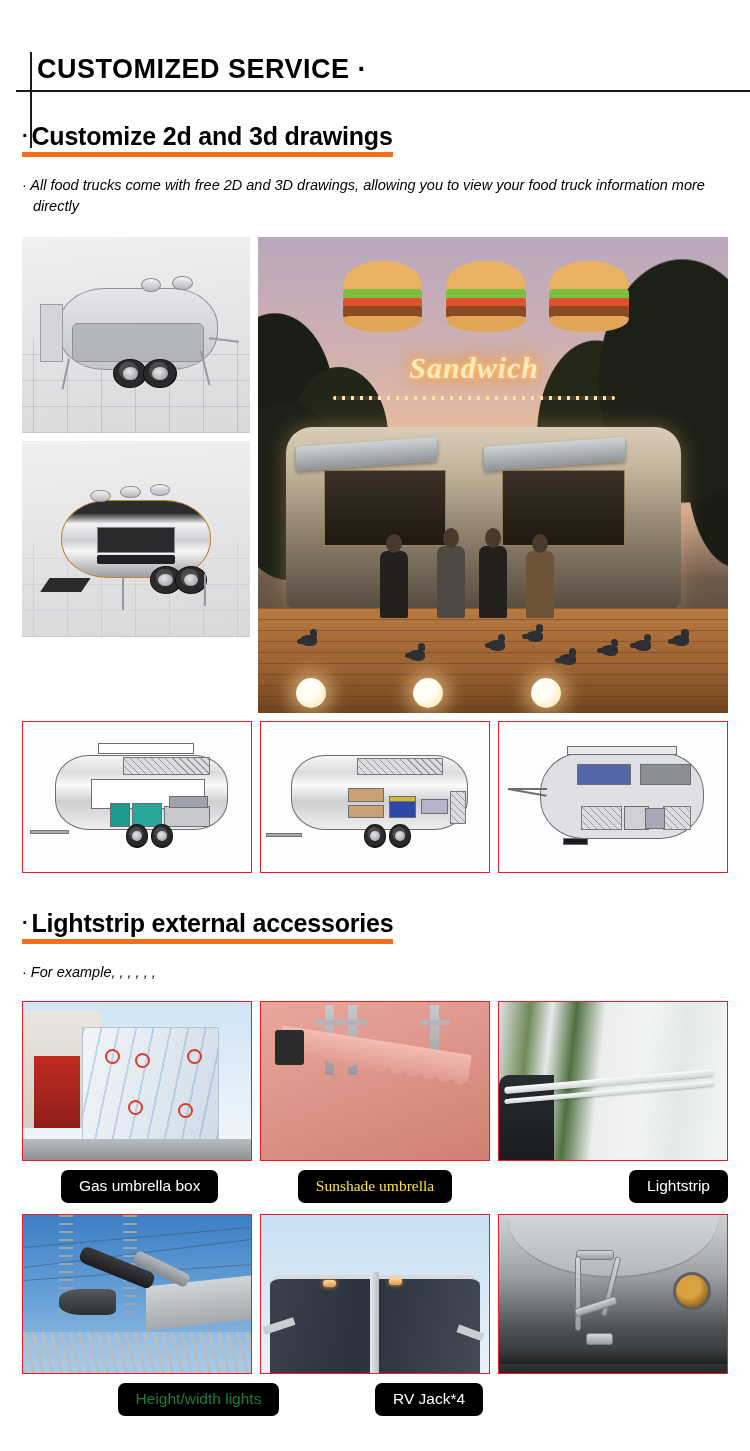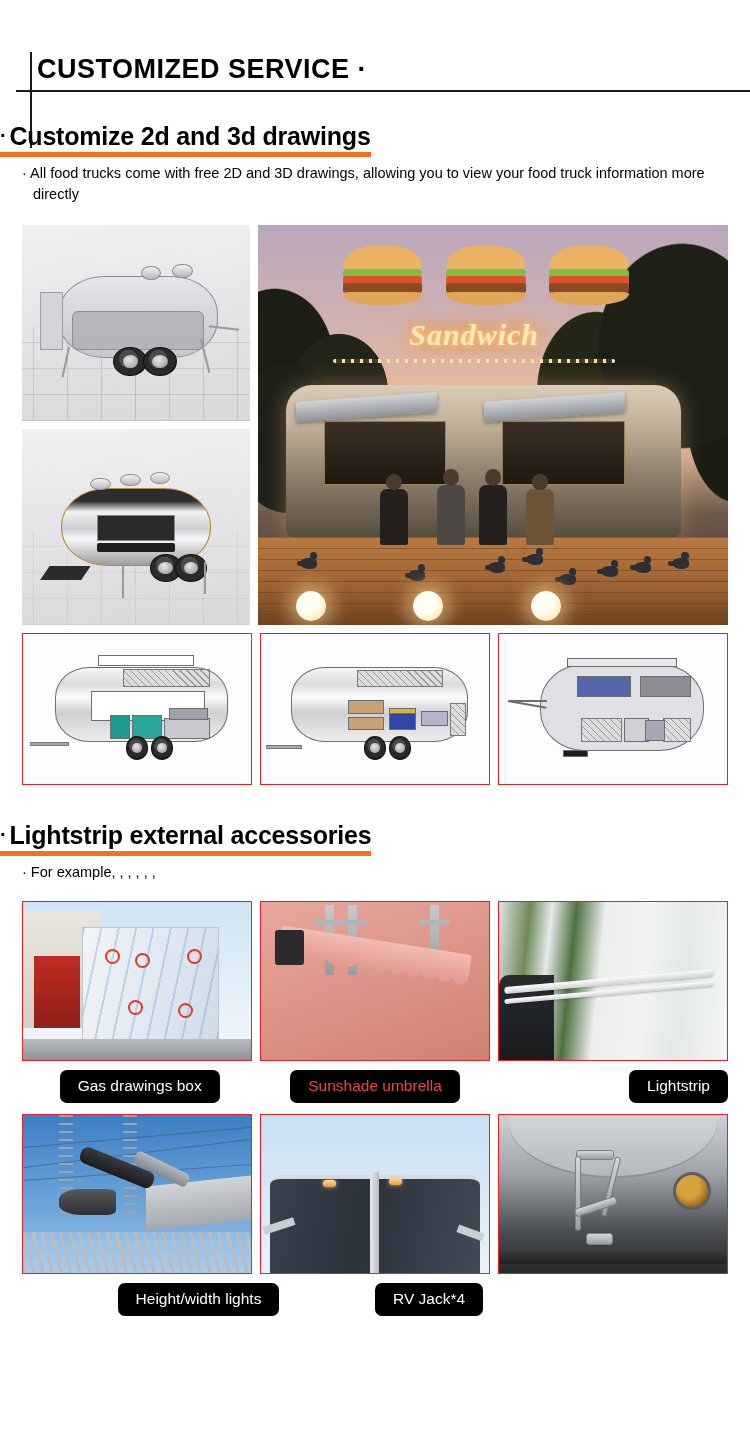--- a/index.html
+++ b/index.html
@@ -58,20 +58,21 @@
     max-width: 672px;
   }
 
   
   .section {
     margin-top: 34px;
   }
   .sec-head-wrap {
     display: inline-block;
     position: relative;
+    margin-left: 22px;
   }
   .sec-head {
     font-size: 25px;
     font-weight: bold;
     line-height: 30px;
     letter-spacing: -0.2px;
     white-space: nowrap;
     position: relative;
     z-index: 2;
   }
@@ -81,24 +82,25 @@
     margin-right: 3px;
   }
   .sec-underline {
     height: 5px;
     width: 100%;
     margin-top: 1px;
   }
   .sec-desc {
     font-size: 14.5px;
     line-height: 21px;
-    margin: 6px 0 0 22px;
+    margin: 18px 0 0 22px;
     max-width: 706px;
     padding-left: 11px;
     text-indent: -11px;
+    font-style: italic;
   }
 
   
   .grid-main {
     display: flex;
     gap: 8px;
     margin: 20px 22px 0 22px;
   }
   .col-renders {
     display: flex;
@@ -108,21 +110,21 @@
     flex: 0 0 228px;
   }
   .render-card {
     height: 196px;
     position: relative;
     overflow: hidden;
     background: linear-gradient(175deg,#f0f0f1 0%, #e3e3e5 55%, #d9d9dc 100%);
   }
   .hero-card {
     flex: 1 1 auto;
-    height: 400px;
+    height: 476px;
     position: relative;
     overflow: hidden;
   }
 
   .row3 {
     display: flex;
     gap: 8px;
     margin: 8px 22px 0 22px;
   }
   .draw-card {
@@ -704,24 +706,24 @@
           <div class="lt-panel"></div>
           <div class="lt-dark"></div>
           <div class="lt-strip"></div>
           <div class="lt-strip" style="top:56%;height:5px;"></div>
         </div>
       </div>
     </div>
 
     <div class="acc-caption-row">
       <div class="acc-cell" style="display:flex;justify-content:center;">
-        <div class="acc-caption" style="background: rgb(0, 0, 0); color: rgb(255, 255, 255);">Gas drawings box</div>
+        <div class="acc-caption" style="background: rgb(0, 0, 0); color: rgb(255, 255, 255);">Gas umbrella box</div>
       </div>
       <div class="acc-cell" style="display:flex;justify-content:center;">
-        <div class="acc-caption" style="background: rgb(0, 0, 0); color: #ef4444;">Sunshade umbrella</div>
+        <div class="acc-caption" style="background: rgb(0, 0, 0); color: #fde047; font-family: Liberation Serif, serif;">Sunshade umbrella</div>
       </div>
       <div class="acc-cell" style="display:flex;justify-content:flex-end;">
         <div class="acc-caption" style="background: rgb(0, 0, 0); color: rgb(255, 255, 255);">Lightstrip</div>
       </div>
     </div>
 
     <div class="acc-row">
 
       <div class="acc-cell">
         <div class="acc-photo" style="border-color: rgb(238, 28, 37);">
@@ -763,21 +765,21 @@
             <i style="left:30%;top:82%;width:44%;height:12%;"></i>
           </div>
           <div class="rv-wheel"></div>
           <div style="position:absolute;left:0;bottom:6%;width:100%;height:9%;background:linear-gradient(180deg,#3c3e40,#1e2022);"></div>
         </div>
       </div>
     </div>
 
     <div class="acc-caption-row">
       <div class="acc-cell" style="display:flex;justify-content:center;">
-        <div class="acc-caption" style="background: rgb(0, 0, 0); color: #ffffff;">Height/width lights</div>
+        <div class="acc-caption" style="background: rgb(0, 0, 0); color: #15803d;">Height/width lights</div>
       </div>
       <div class="acc-cell" style="display:flex;justify-content:flex-start;">
         <div class="acc-caption" style="background: rgb(0, 0, 0); color: rgb(255, 255, 255);">RV Jack*4</div>
       </div>
     </div>
 
   </div>
 </div>
 
 </body></html>

